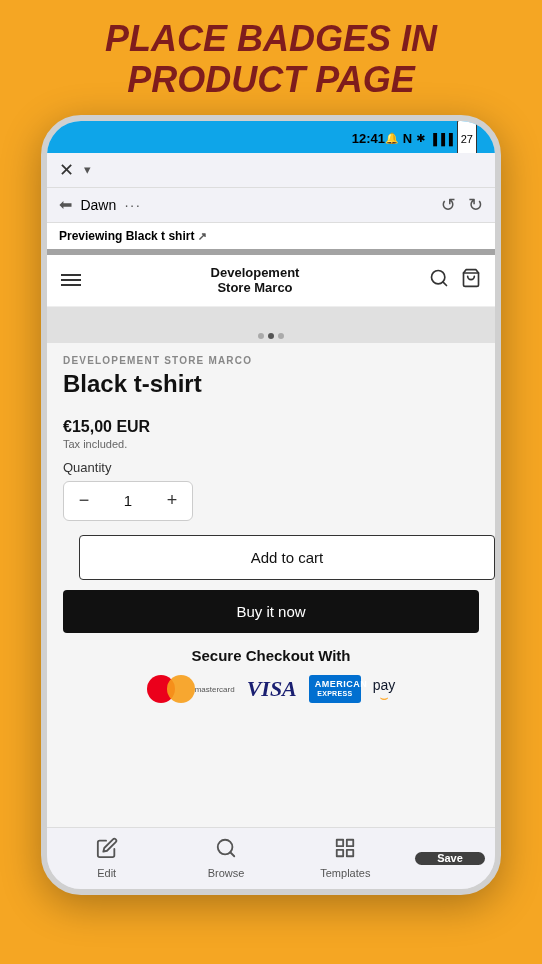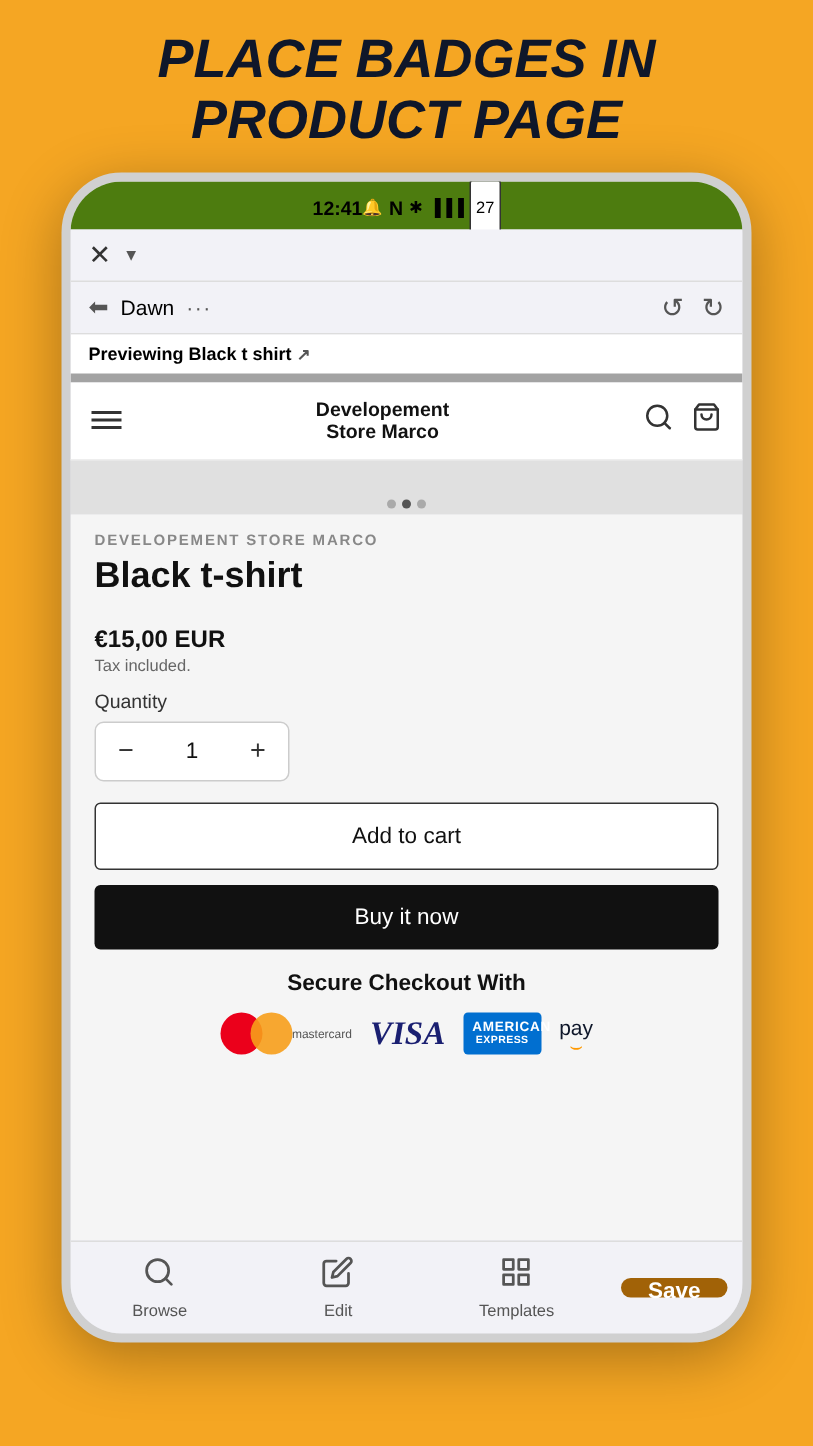--- a/index.html
+++ b/index.html
@@ -8,21 +8,21 @@
       height: 964px;
       background-color: #F5A623;
       display: flex;
       flex-direction: column;
       align-items: center;
       justify-content: flex-start;
       font-family: -apple-system, BlinkMacSystemFont, 'Helvetica Neue', Arial, sans-serif;
       overflow: hidden;
     }
     .header-text {
-      color: #0f172a;
+      color: #7f1d1d;
       font-size: 36px;
       font-weight: 900;
       text-align: center;
       padding: 18px 34px 14px;
       line-height: 1.15;
       text-transform: uppercase;
       font-style: italic;
     }
     .phone-wrapper {
       width: 460px;
@@ -30,23 +30,23 @@
       background: #e5e5ea;
       border-radius: 40px;
       overflow: hidden;
       box-shadow: 0 10px 40px rgba(0,0,0,0.3);
       display: flex;
       flex-direction: column;
       border: 6px solid #d0d0d0;
     }
     
     .status-bar {
-      background: #4d7c0f;
-      display: flex;
-      justify-content: center;
+      background: #0ea5e9;
+      display: flex;
+      justify-content: flex-end;
       align-items: center;
       padding: 8px 18px 4px;
       height: 32px;
     }
     .status-time {
       font-size: 13px;
       font-weight: 600;
       color: #000;
     }
     .status-icons {
@@ -256,20 +256,21 @@
       width: 100%;
       padding: 13px;
       border: 1.5px solid #333;
       background: #fff;
       color: #111;
       font-size: 15px;
       font-weight: 500;
       border-radius: 4px;
       cursor: pointer;
       margin-bottom: 10px;
+      margin-left: 16px;
     }
     .buy-now-btn {
       width: 100%;
       padding: 13px;
       background: #111;
       color: #fff;
       font-size: 15px;
       font-weight: 500;
       border-radius: 4px;
       cursor: pointer;
@@ -375,23 +376,23 @@
     }
     .tab-icon {
       font-size: 20px;
       color: #555;
     }
     .tab-label {
       font-size: 11px;
       color: #555;
     }
     .save-btn {
-      background: #a16207;
+      background: #404040;
       color: white;
-      font-size: 15px;
+      font-size: 11px;
       font-weight: 600;
       border: none;
       border-radius: 8px;
       margin: 24px 10px;
       padding: 0 18px;
       cursor: pointer;
       min-width: 70px;
     }
   </style>
 </head>
@@ -503,34 +504,34 @@
         <span class="amazon-pay-text">pay</span>
         <span class="amazon-arrow">⌣</span>
       </div>
     </div>
   </div>
 
   <div class="bottom-tab-bar">
     <div class="tab-item">
       <span class="tab-icon">
         <svg width="22" height="22" viewBox="0 0 24 24" fill="none" stroke="#555" stroke-width="2" stroke-linecap="round" stroke-linejoin="round">
+            <path d="M11 4H4a2 2 0 00-2 2v14a2 2 0 002 2h14a2 2 0 002-2v-7"></path>
+            <path d="M18.5 2.5a2.121 2.121 0 013 3L12 15l-4 1 1-4 9.5-9.5z"></path>
+          </svg>
+      </span>
+      <span class="tab-label">Edit</span>
+    </div>
+    <div class="tab-item">
+      <span class="tab-icon">
+        <svg width="22" height="22" viewBox="0 0 24 24" fill="none" stroke="#555" stroke-width="2" stroke-linecap="round" stroke-linejoin="round">
             <circle cx="11" cy="11" r="8"></circle>
             <line x1="21" y1="21" x2="16.65" y2="16.65"></line>
           </svg>
       </span>
       <span class="tab-label">Browse</span>
-    </div>
-    <div class="tab-item">
-      <span class="tab-icon">
-        <svg width="22" height="22" viewBox="0 0 24 24" fill="none" stroke="#555" stroke-width="2" stroke-linecap="round" stroke-linejoin="round">
-            <path d="M11 4H4a2 2 0 00-2 2v14a2 2 0 002 2h14a2 2 0 002-2v-7"></path>
-            <path d="M18.5 2.5a2.121 2.121 0 013 3L12 15l-4 1 1-4 9.5-9.5z"></path>
-          </svg>
-      </span>
-      <span class="tab-label">Edit</span>
     </div>
     <div class="tab-item">
       <span class="tab-icon">
         <svg width="22" height="22" viewBox="0 0 24 24" fill="none" stroke="#555" stroke-width="2" stroke-linecap="round" stroke-linejoin="round">
             <rect x="3" y="3" width="7" height="7"></rect>
             <rect x="14" y="3" width="7" height="7"></rect>
             <rect x="14" y="14" width="7" height="7"></rect>
             <rect x="3" y="14" width="7" height="7"></rect>
           </svg>
       </span>

